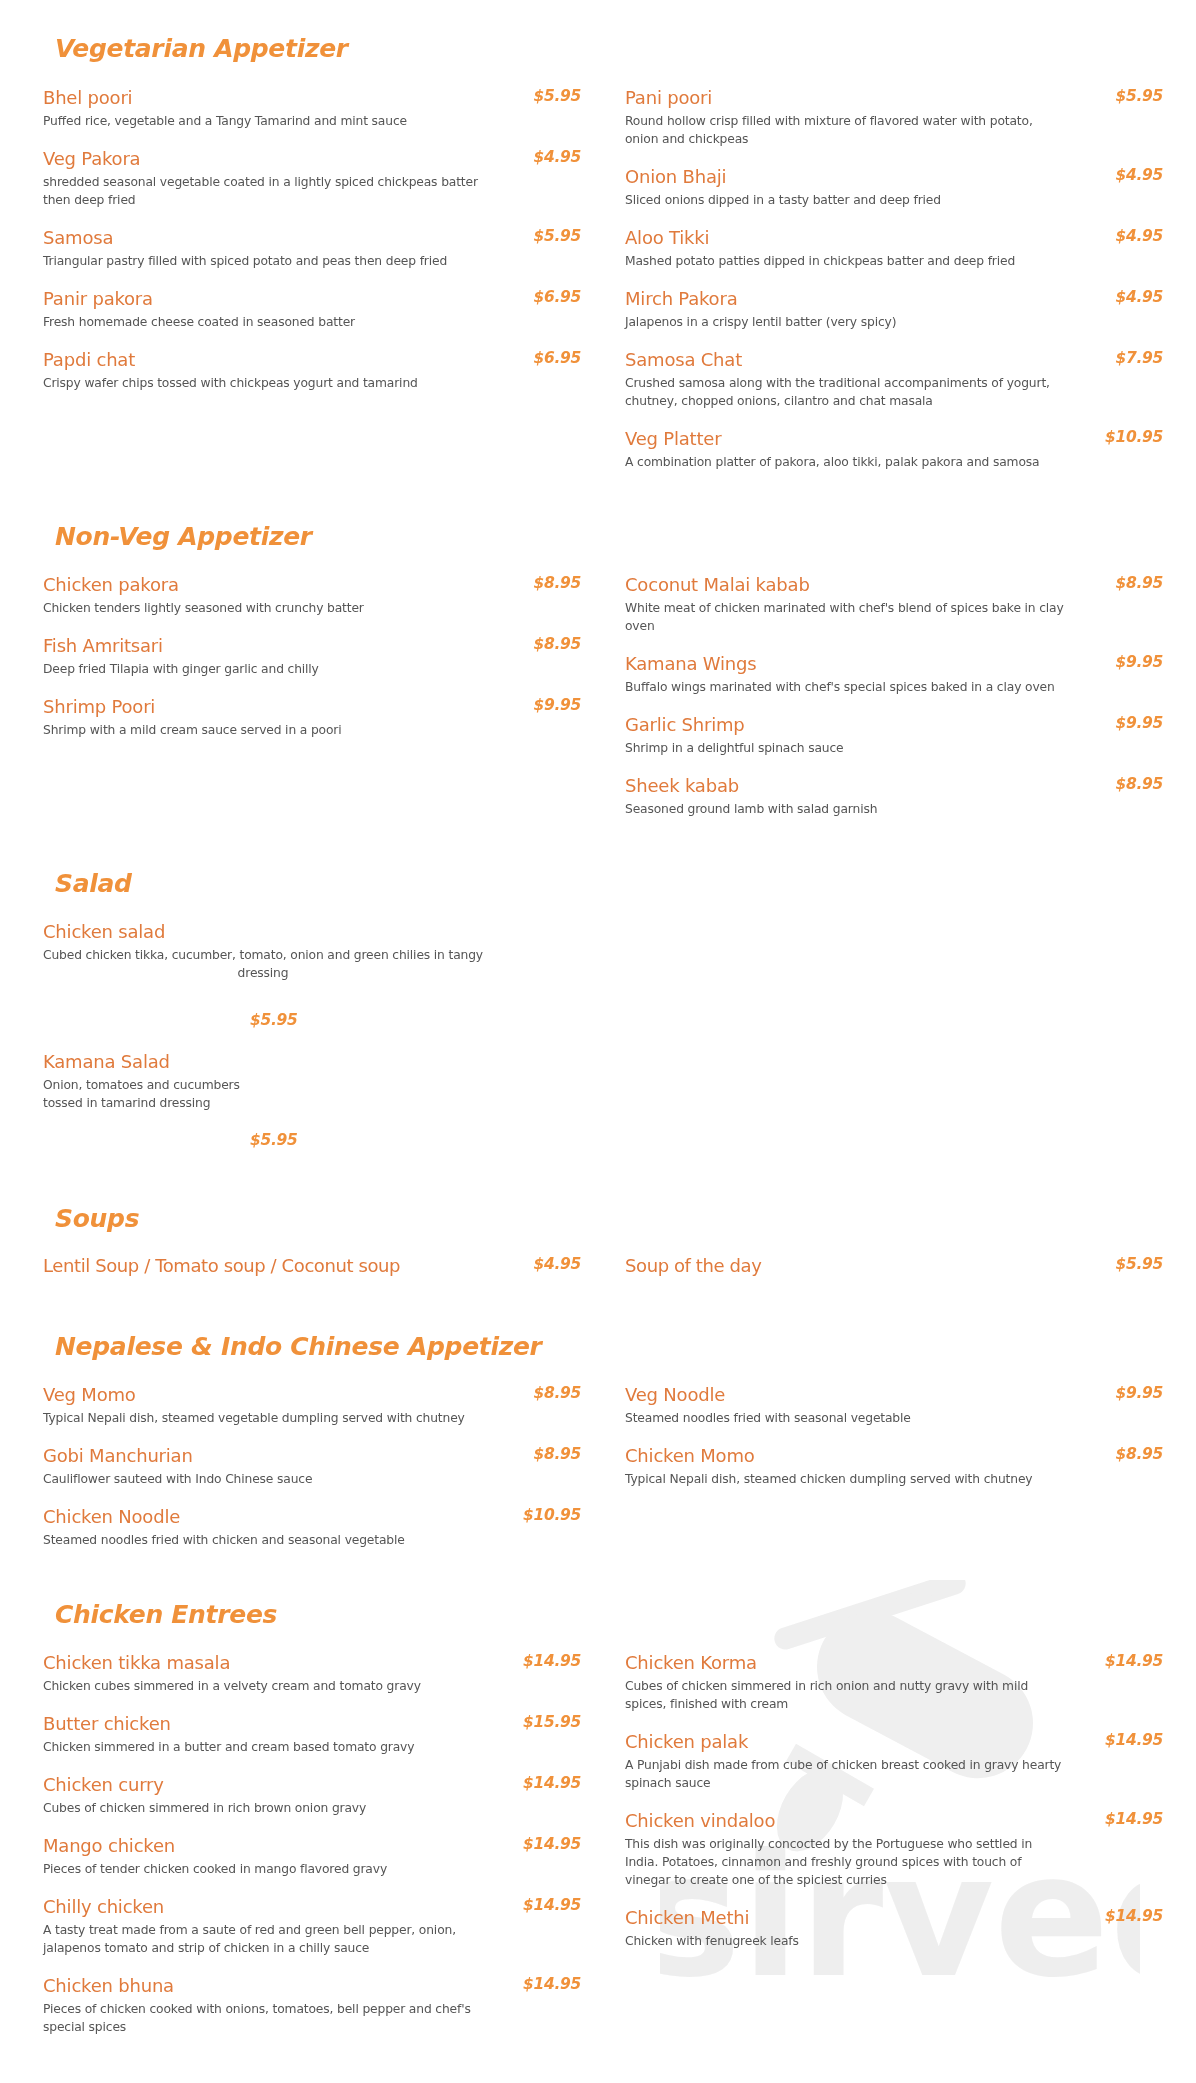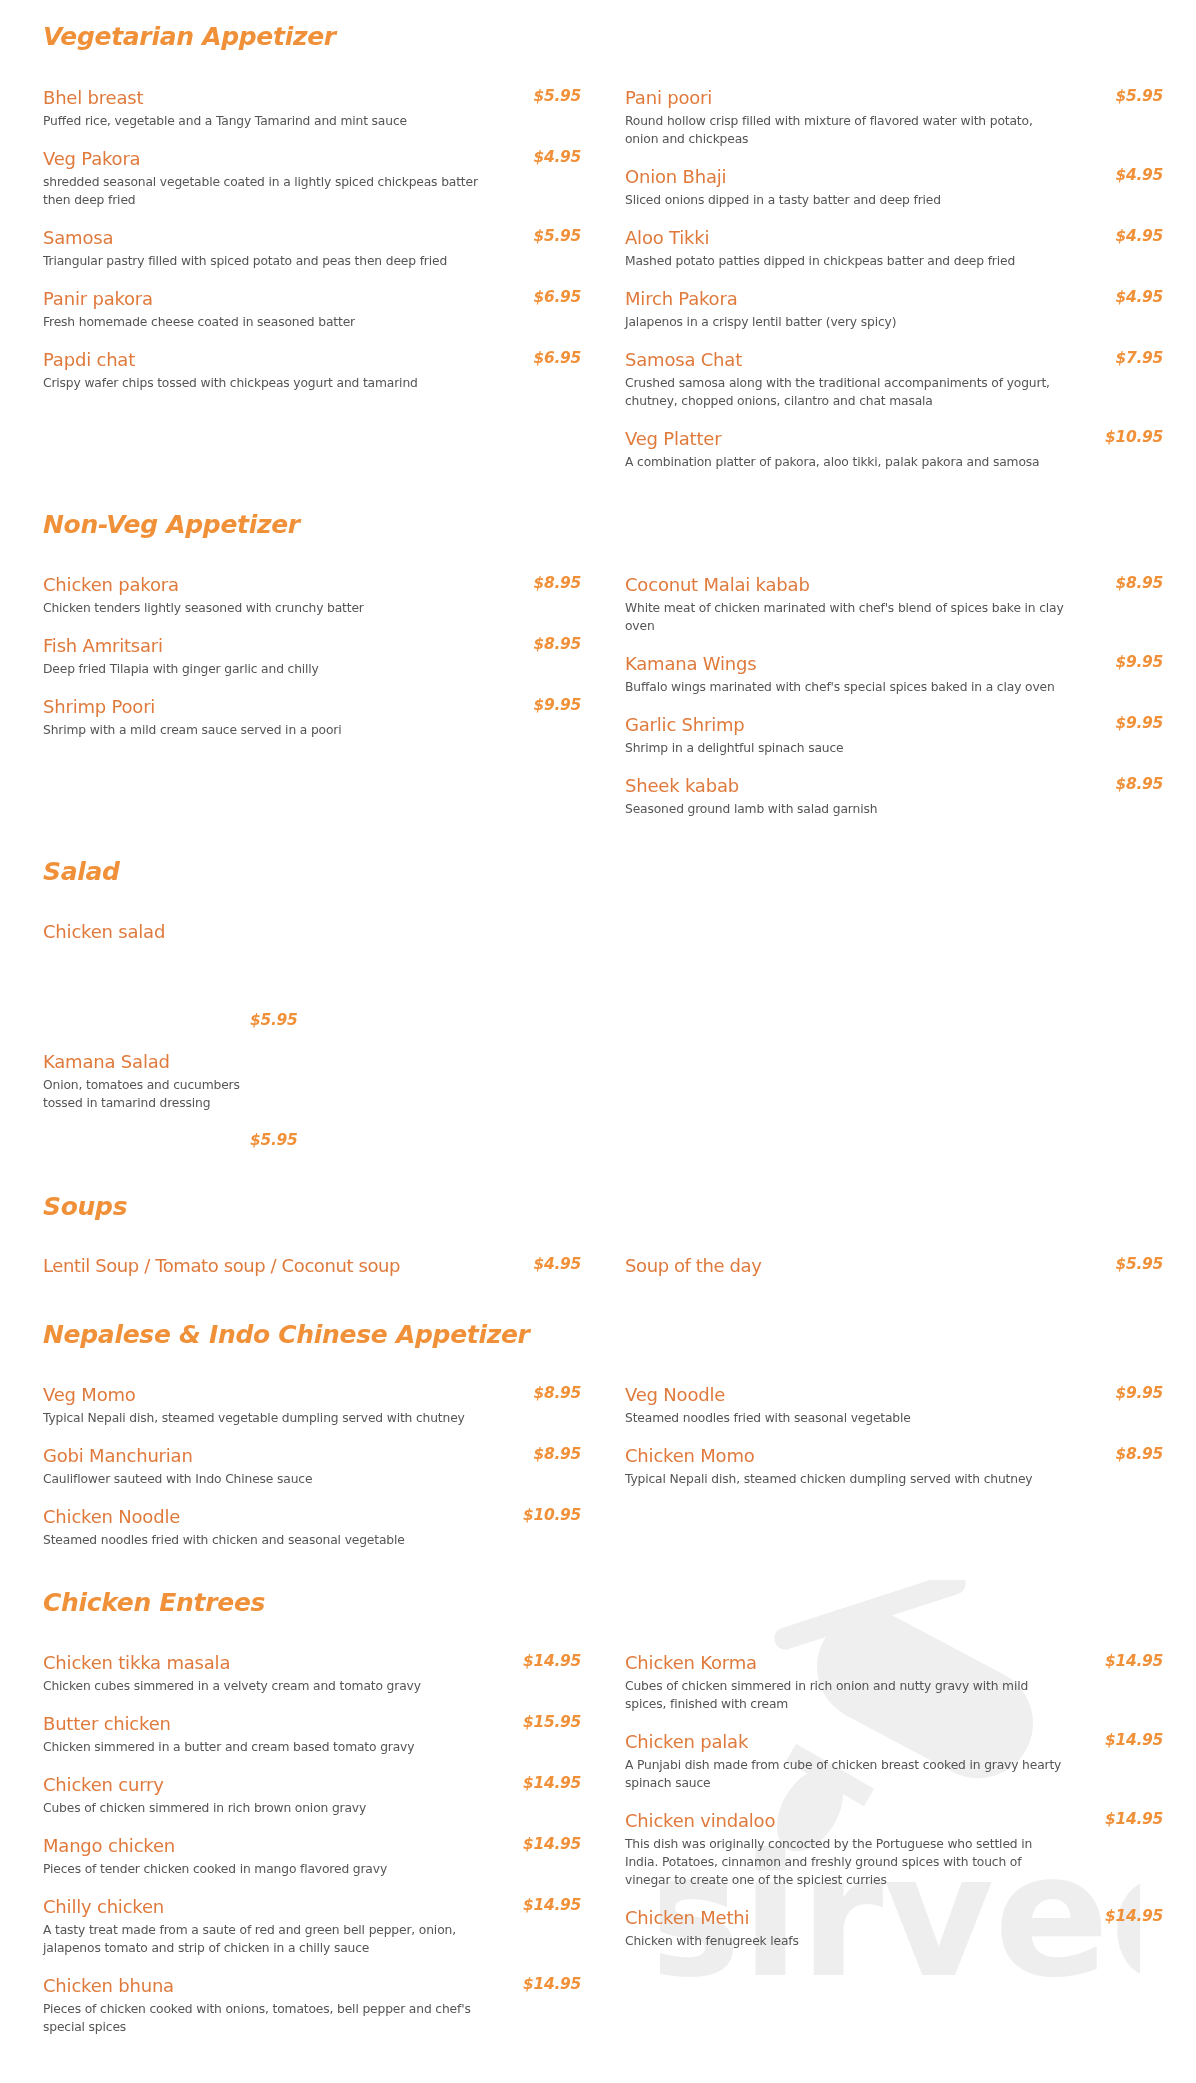--- a/index.html
+++ b/index.html
@@ -1,20 +1,20 @@
 <!DOCTYPE html>
 <html><head>
 <meta charset="utf-8">
 <style>
   html, body { margin: 0; padding: 0; background: #ffffff; }
   body { width: 1196px; height: 2083px; position: relative; overflow: hidden;
          font-family: "DejaVu Sans", "Liberation Sans", sans-serif; }
   .watermark { position: absolute; left: 660px; top: 1580px; width: 480px; height: 400px; pointer-events: none; }
   .section { position: absolute; left: 43px; width: 1120px; }
-  .section-title { position: absolute; left: 0; top: 0; margin: 0;
+  .section-title { position: absolute; left: 0; top: 0; margin: 12px;
                    font-family: "DejaVu Sans", sans-serif; font-style: italic; font-weight: bold;
                    font-size: 25px; color: #f0913a; letter-spacing: -0.3px; white-space: nowrap; }
   .col { position: absolute; width: 538px; }
   .col.left { left: 0; }
   .col.right { left: 582px; }
   .item { position: absolute; left: 0; width: 538px; }
   .item-name { position: absolute; left: 0; top: 0; font-size: 18px; color: #e07a3c;
                font-family: "DejaVu Sans", sans-serif; white-space: nowrap; letter-spacing: -0.2px; }
   .item-price { position: absolute; right: 0; top: 0; font-size: 15.5px; color: #f0913a;
                 font-style: italic; font-weight: bold; font-family: "DejaVu Sans", sans-serif;
@@ -36,21 +36,21 @@
       <rect x="160" y="150" width="20" height="90" transform="rotate(-60 170 195)"></rect>
     </g>
     <text x="-20" y="395" font-family="DejaVu Sans, sans-serif" font-weight="bold" font-size="170" fill="#ececec" opacity="0.85">sirved</text>
   </svg>
 </div>
 
 <div class="section" style="top:22px;height:460px;">
   <h2 class="section-title">Vegetarian Appetizer</h2>
   <div class="col left" style="top:65px;">
     <div class="item" style="top:0px;">
-      <span class="item-name">Bhel breast</span>
+      <span class="item-name">Bhel poori</span>
       <span class="item-price">$5.95</span>
       <div class="item-desc">Puffed rice, vegetable and a Tangy Tamarind and mint sauce</div>
     </div>
     <div class="item" style="top:61px;">
       <span class="item-name">Veg Pakora</span>
       <span class="item-price">$4.95</span>
       <div class="item-desc">shredded seasonal vegetable coated in a lightly spiced chickpeas batter then deep fried</div>
     </div>
     <div class="item" style="top:140px;">
       <span class="item-name">Samosa</span>
@@ -143,20 +143,21 @@
       <div class="item-desc">Seasoned ground lamb with salad garnish</div>
     </div>
   </div>
 </div>
 
 <div class="section" style="top:857px;height:300px;">
   <h2 class="section-title">Salad</h2>
   <div class="col left" style="top:64px;">
     <div class="item" style="top:0px;height:120px;text-align:center;">
       <span class="item-name">Chicken salad</span>
+      <div class="item-desc">Cubed chicken tikka, cucumber, tomato, onion and green chilies in tangy dressing</div>
       <span class="item-price" style="left:207px;right:auto;top:90px;">$5.95</span>
     </div>
     <div class="item" style="top:130px;height:120px;">
       <span class="item-name">Kamana Salad</span>
       <div class="item-desc" style="width:200px;">Onion, tomatoes and cucumbers tossed in tamarind dressing</div>
       <span class="item-price" style="left:207px;right:auto;top:80px;">$5.95</span>
     </div>
   </div>
 </div>
 

